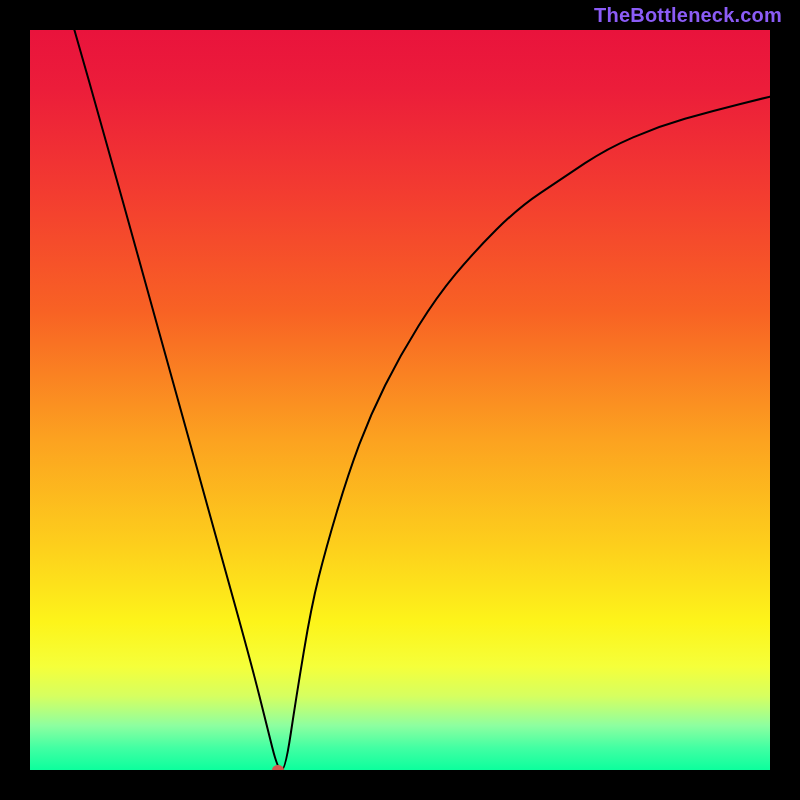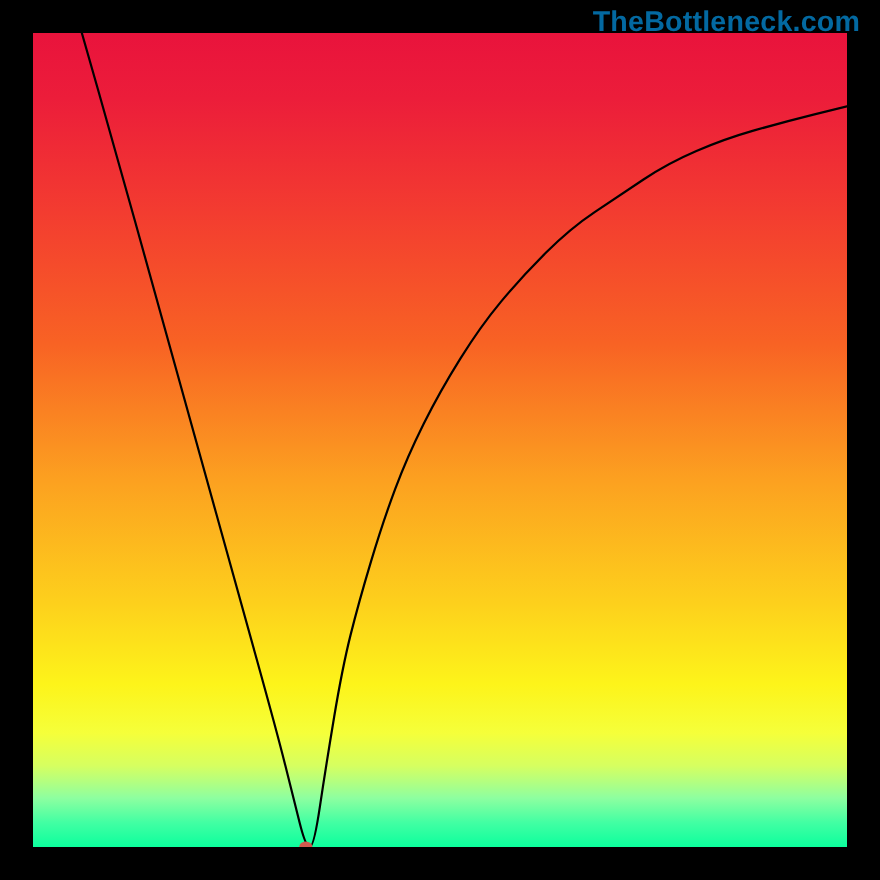--- a/index.html
+++ b/index.html
@@ -14,23 +14,23 @@
     position: relative;
     width: 800px;
     height: 800px;
     background: #000;
   }
   .watermark {
     position: absolute;
     top: 4px;
     right: 18px;
     font-family: Arial, Helvetica, sans-serif;
-    font-size: 26px;
+    font-size: 20px;
     font-weight: 600;
-    color: #0369a1;
+    color: #8b5cf6;
     letter-spacing: 0.2px;
     z-index: 20;
   }
   .plot-area {
     position: absolute;
     left: 30px;
     top: 30px;
     width: 740px;
     height: 740px;
     background: linear-gradient(

